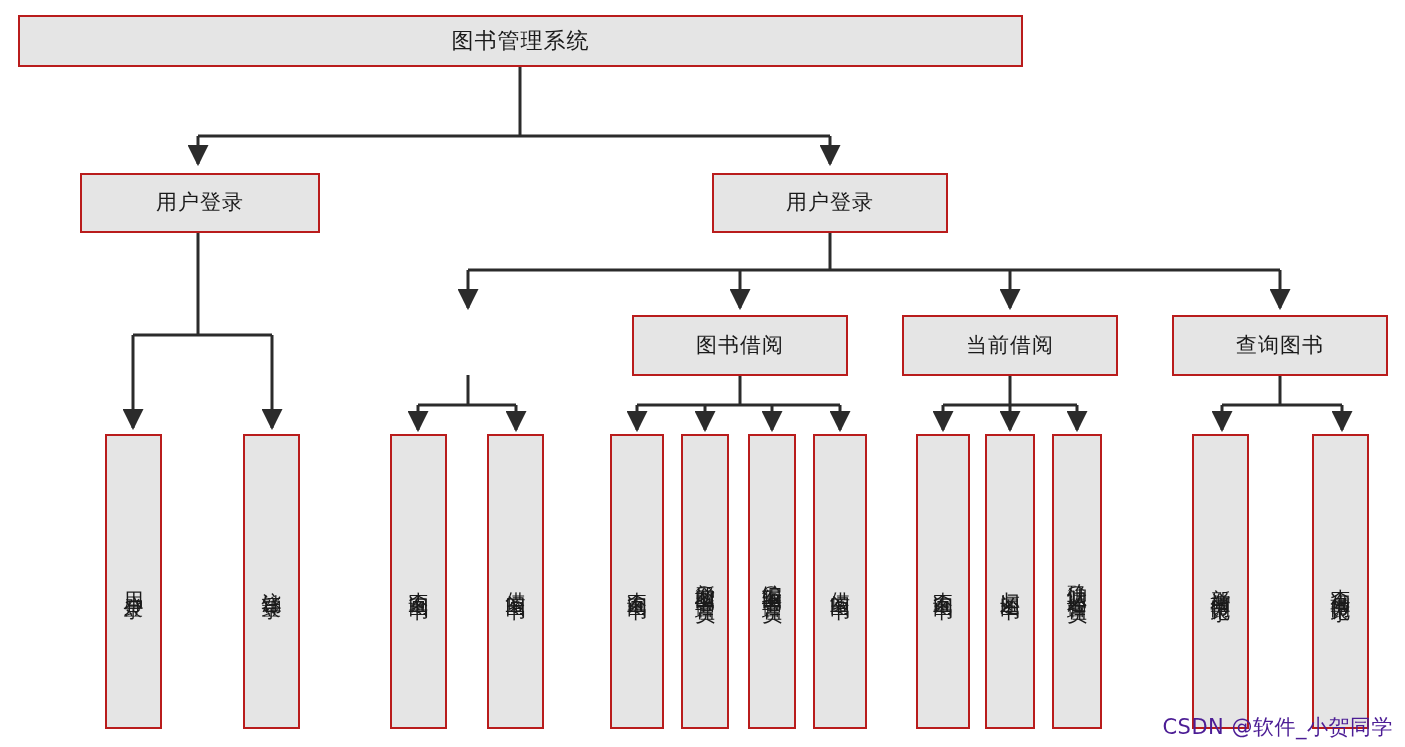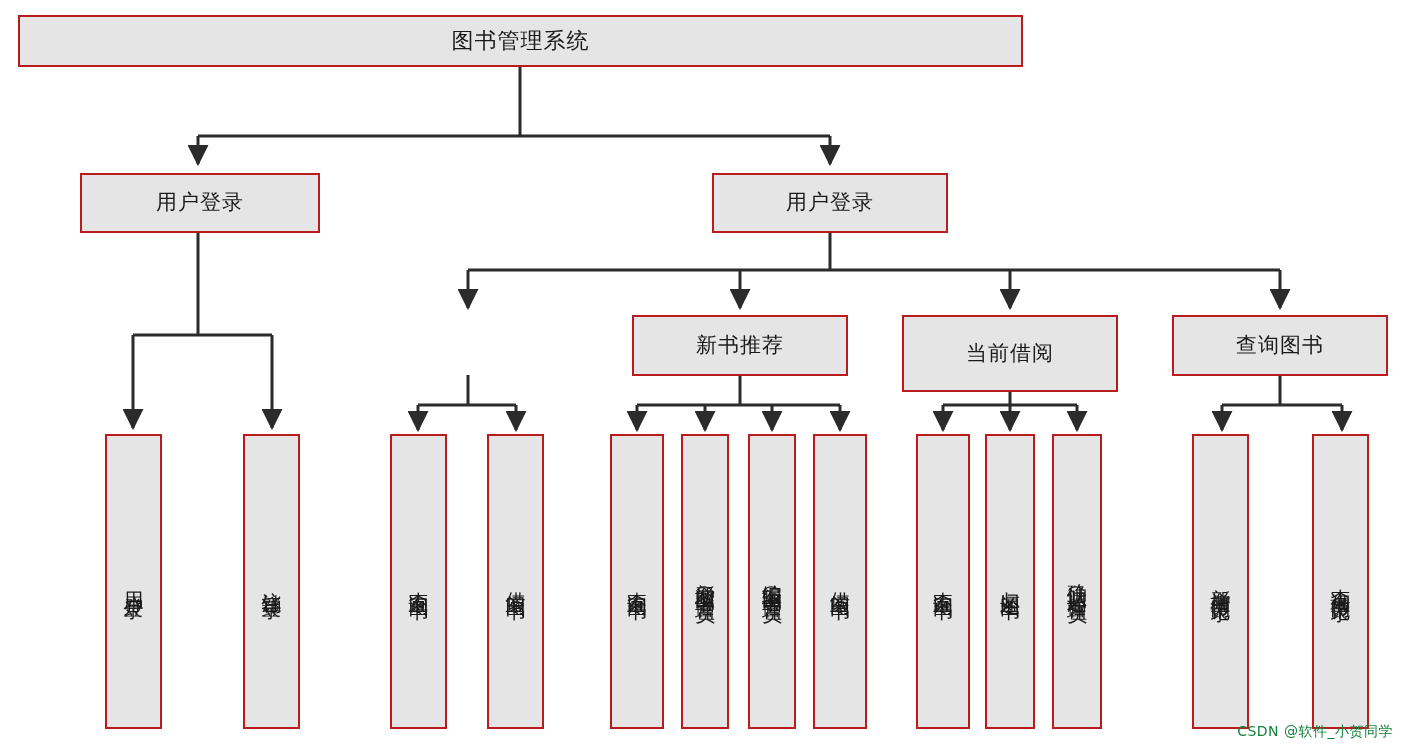--- a/index.html
+++ b/index.html
@@ -58,22 +58,22 @@
     white-space: nowrap;
     color: #1a1a1a;
   }
   .htext {
     white-space: nowrap;
   }
   .watermark {
     position: absolute;
     right: 12px;
     bottom: 6px;
-    font-size: 14px;
-    color: #15803d;
+    font-size: 21px;
+    color: #4c1d95;
     letter-spacing: 0.5px;
     white-space: nowrap;
   }
 </style>
 </head>
 <body>
 
 <div id="diagram-canvas">
 
   <svg class="connectors" viewBox="0 0 1405 747">
@@ -131,23 +131,23 @@
   </div>
 
   <div class="node h" style="left:80px; top:173px; width:240px; height:60px;">
     <span class="htext">用户登录</span>
   </div>
   <div class="node h" style="left:712px; top:173px; width:236px; height:60px;">
     <span class="htext">用户登录</span>
   </div>
 
   <div class="node h" style="left:632px; top:315px; width:216px; height:61px;">
-    <span class="htext">新书推荐</span>
+    <span class="htext">图书借阅</span>
   </div>
-  <div class="node h" style="left:902px; top:315px; width:216px; height:77px;">
+  <div class="node h" style="left:902px; top:315px; width:216px; height:61px;">
     <span class="htext">当前借阅</span>
   </div>
   <div class="node h" style="left:1172px; top:315px; width:216px; height:61px;">
     <span class="htext">查询图书</span>
   </div>
 
   <div class="node v" style="left:105px; top:434px; width:57px; height:295px;">
     <span class="vtext">用户登录</span>
   </div>
   <div class="node v" style="left:243px; top:434px; width:57px; height:295px;">

